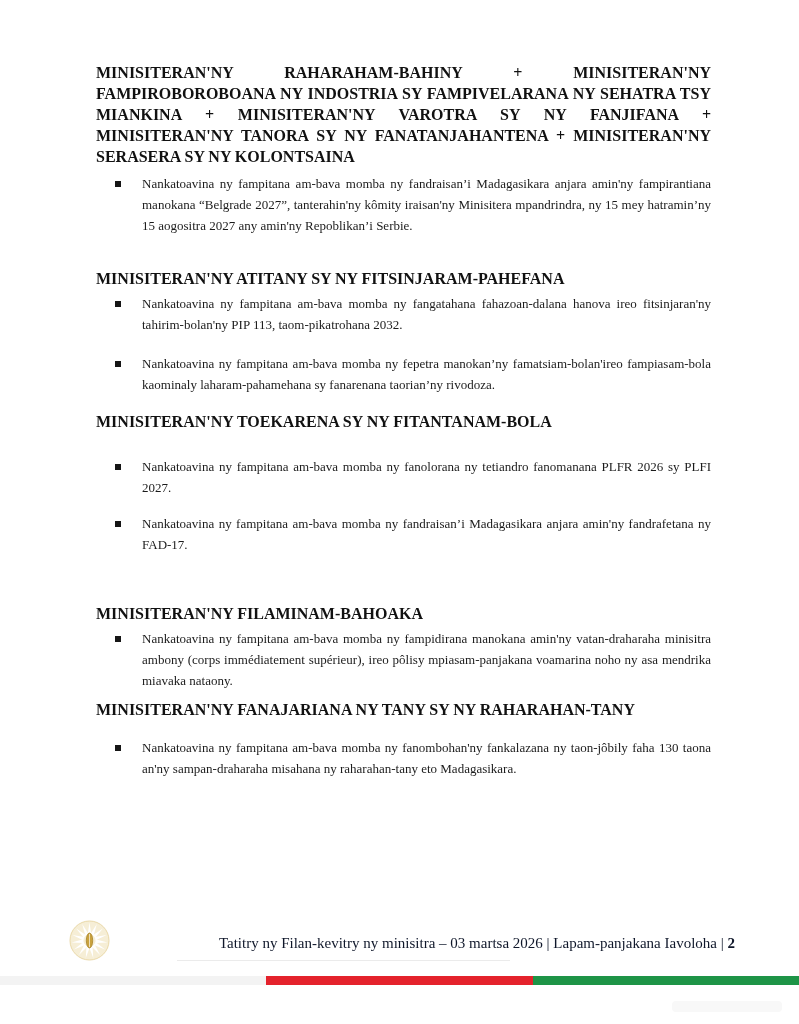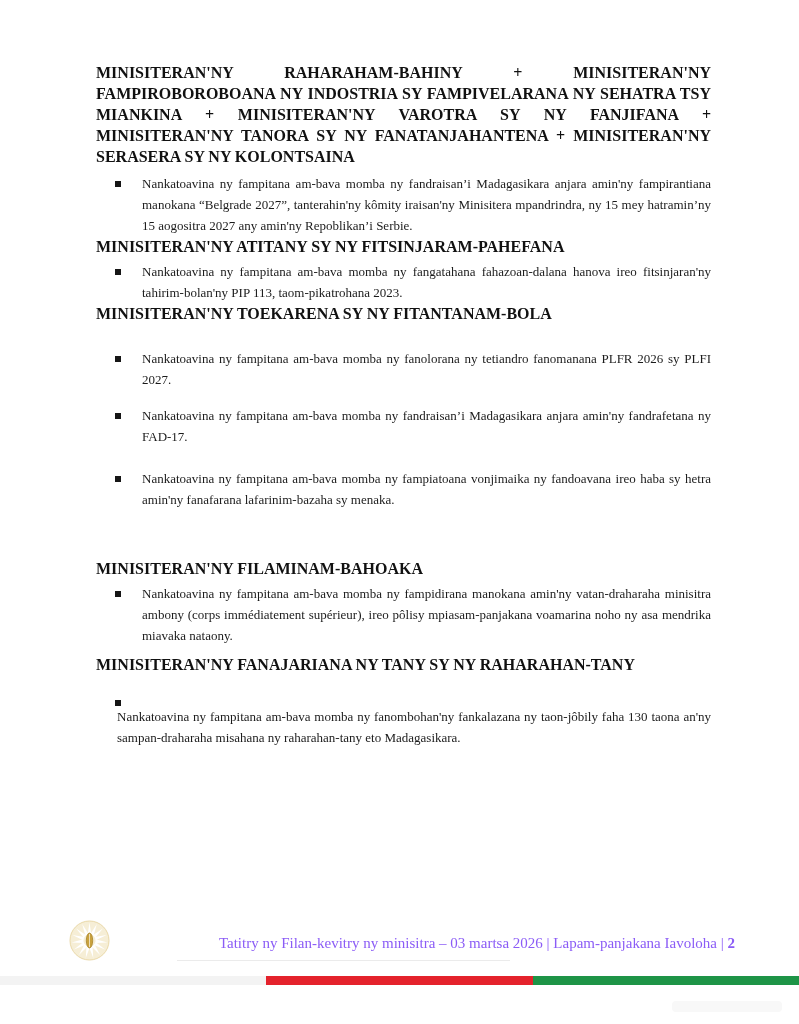--- a/index.html
+++ b/index.html
@@ -41,41 +41,41 @@
     margin: 0 0 0 21px;
     font-size: 13px;
     line-height: 21px;
     text-align: justify;
   }
   
   .mt4  { margin-top: 4px; }
   .mt6  { margin-top: 6px; }
   .mt14 { margin-top: 8px; }
   .mt15 { margin-top: 15px; }
-  .mt16 { }
-  .mt17 { margin-top: 17px; flex-direction: column; }
+  .mt16 { margin-top: 16px; }
+  .mt17 { margin-top: 17px; }
   .mt18 { margin-top: 18px; }
   .mt21 { margin-top: 21px; }
   .mt24 { margin-top: 24px; justify-content: space-between; }
-  .mt32 { }
+  .mt32 { margin-top: 32px; }
   .mt38 { margin-top: 48px; }
 
   .footer-logo {
     position: absolute;
     left: 69px; top: 920px;
     width: 41px; height: 41px;
   }
   .footer-line {
     position: absolute;
     left: 96px; right: 64px;
     top: 933px;
     font-size: 15px;
     line-height: 20px;
     text-align: right;
-    color: #8b5cf6;
+    color: #0f172a;
     white-space: nowrap;
   }
   .footer-line b { font-weight: bold; }
   .footer-rule {
     position: absolute;
     left: 177px; top: 960px;
     width: 333px; height: 1px;
     background: #ebebeb;
   }
   .flag-bar {
@@ -103,35 +103,35 @@
 
   <p class="section-title">MINISITERAN'NY RAHARAHAM-BAHINY + MINISITERAN'NY FAMPIROBOROBOANA NY INDOSTRIA SY FAMPIVELARANA NY SEHATRA TSY MIANKINA + MINISITERAN'NY VAROTRA SY NY FANJIFANA + MINISITERAN'NY TANORA SY NY FANATANJAHANTENA + MINISITERAN'NY SERASERA SY NY KOLONTSAINA</p>
   <div class="bullet mt6">
     <span class="marker"></span>
     <p class="bullet-text">Nankatoavina ny fampitana am-bava momba ny fandraisan’i Madagasikara anjara amin'ny fampirantiana manokana “Belgrade 2027”, tanterahin'ny kômity iraisan'ny Minisitera mpandrindra, ny 15 mey hatramin’ny 15 aogositra 2027 any amin'ny Repoblikan’i Serbie.</p>
   </div>
 
   <p class="section-title mt32">MINISITERAN'NY ATITANY SY NY FITSINJARAM-PAHEFANA</p>
   <div class="bullet mt4">
     <span class="marker"></span>
-    <p class="bullet-text">Nankatoavina ny fampitana am-bava momba ny fangatahana fahazoan-dalana hanova ireo fitsinjaran'ny tahirim-bolan'ny PIP 113, taom-pikatrohana 2023.</p>
+    <p class="bullet-text">Nankatoavina ny fampitana am-bava momba ny fangatahana fahazoan-dalana hanova ireo fitsinjaran'ny tahirim-bolan'ny PIP 113, taom-pikatrohana 2032.</p>
+  </div>
+  <div class="bullet mt18">
+    <span class="marker"></span>
+    <p class="bullet-text">Nankatoavina ny fampitana am-bava momba ny fepetra manokan’ny famatsiam-bolan'ireo fampiasam-bola kaominaly laharam-pahamehana sy fanarenana taorian’ny rivodoza.</p>
   </div>
 
   <p class="section-title mt16">MINISITERAN'NY TOEKARENA SY NY FITANTANAM-BOLA</p>
   <div class="bullet mt24">
     <span class="marker"></span>
     <p class="bullet-text">Nankatoavina ny fampitana am-bava momba ny fanolorana ny tetiandro fanomanana PLFR 2026 sy PLFI 2027.</p>
   </div>
   <div class="bullet mt15">
     <span class="marker"></span>
     <p class="bullet-text">Nankatoavina ny fampitana am-bava momba ny fandraisan’i Madagasikara anjara amin'ny fandrafetana ny FAD-17.</p>
-  </div>
-  <div class="bullet mt21">
-    <span class="marker"></span>
-    <p class="bullet-text">Nankatoavina ny fampitana am-bava momba ny fampiatoana vonjimaika ny fandoavana ireo haba sy hetra amin'ny fanafarana lafarinim-bazaha sy menaka.</p>
   </div>
 
   <p class="section-title mt38">MINISITERAN'NY FILAMINAM-BAHOAKA</p>
   <div class="bullet mt4">
     <span class="marker"></span>
     <p class="bullet-text">Nankatoavina ny fampitana am-bava momba ny fampidirana manokana amin'ny vatan-draharaha minisitra ambony (corps immédiatement supérieur), ireo pôlisy mpiasam-panjakana voamarina noho ny asa mendrika miavaka nataony.</p>
   </div>
 
   <p class="section-title mt14">MINISITERAN'NY FANAJARIANA NY TANY SY NY RAHARAHAN-TANY</p>
   <div class="bullet mt17">

